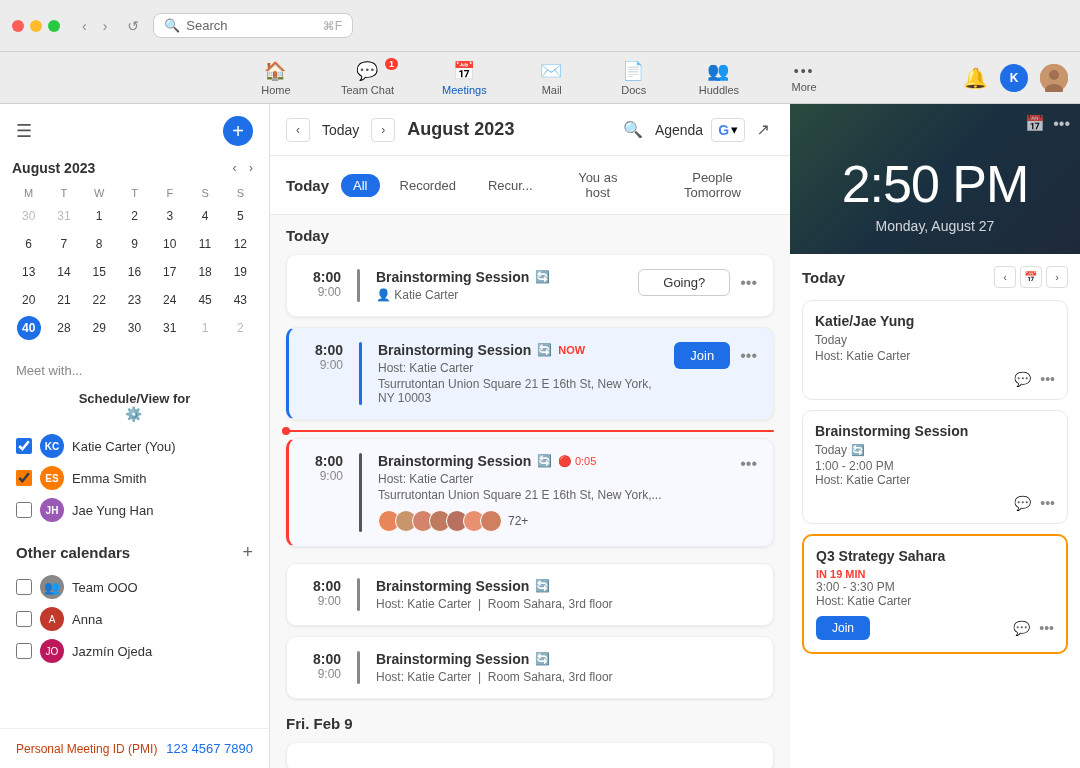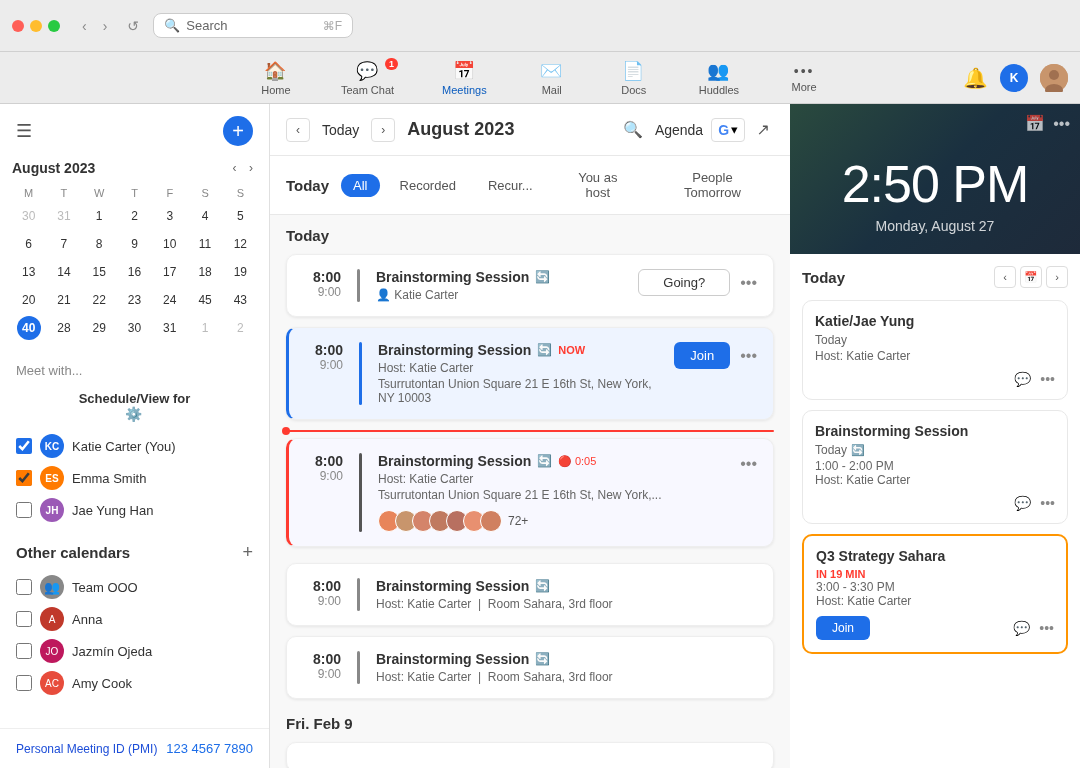--- a/index.html
+++ b/index.html
@@ -60,21 +60,21 @@
     .person-name { font-size: 13px; color: #333; }
     .other-calendars { padding: 8px 16px; }
     .other-cal-header { display: flex; align-items: center; justify-content: space-between; margin-bottom: 8px; }
     .other-cal-title { font-size: 15px; font-weight: 600; color: #333; }
     .other-cal-add { background: none; border: none; font-size: 18px; color: #666; cursor: pointer; }
     .cal-item { display: flex; align-items: center; gap: 8px; padding: 4px 0; }
     .cal-checkbox { width: 16px; height: 16px; border-radius: 3px; cursor: pointer; }
     .cal-avatar { width: 24px; height: 24px; border-radius: 50%; display: flex; align-items: center; justify-content: center; font-size: 10px; color: white; flex-shrink: 0; }
     .cal-name { font-size: 13px; color: #333; }
     .pmi-section { padding: 12px 16px; border-top: 1px solid #eee; margin-top: auto; display: flex; align-items: center; justify-content: space-between; }
-    .pmi-label { font-size: 12px; color: #1d4ed8; }
+    .pmi-label { font-size: 12px; color: #c2410c; }
     .pmi-number { font-size: 13px; color: #1e6ee8; font-weight: 500; cursor: pointer; }
 
     
     .content-area { flex: 1; display: flex; flex-direction: column; background: #f8f8f8; overflow: hidden; }
     .content-toolbar { display: flex; align-items: center; padding: 12px 16px; background: white; border-bottom: 1px solid #e8e8e8; gap: 12px; flex-shrink: 0; }
     .toolbar-nav { display: flex; gap: 4px; }
     .toolbar-nav-btn { background: none; border: 1px solid #ddd; border-radius: 4px; width: 24px; height: 24px; display: flex; align-items: center; justify-content: center; cursor: pointer; font-size: 12px; color: #555; }
     .today-btn { background: none; border: none; font-size: 14px; font-weight: 500; cursor: pointer; color: #333; padding: 2px 8px; }
     .date-title { font-size: 18px; font-weight: 600; color: #333; flex: 1; }
     .toolbar-icons { display: flex; gap: 8px; align-items: center; }
@@ -318,25 +318,20 @@
         <div class="cal-avatar" style="background:#c0392b;">A</div>
         <span class="cal-name">Anna</span>
       </div>
 
       <div class="cal-item">
         <input type="checkbox" class="cal-checkbox" style="accent-color: rgb(243, 156, 18);">
         <div class="cal-avatar" style="background:#be185d;">JO</div>
         <span class="cal-name">Jazmín Ojeda</span>
       </div>
 
-      <div class="cal-item">
-        <input type="checkbox" class="cal-checkbox" style="accent-color: rgb(231, 76, 60);">
-        <div class="cal-avatar" style="background:#e74c3c;">AC</div>
-        <span class="cal-name">Amy Cook</span>
-      </div>
     </div>
     <div class="pmi-section">
       <span class="pmi-label">Personal Meeting ID (PMI)</span>
       <span class="pmi-number">123 4567 7890</span>
     </div>
   </div>
 
   <div class="content-area">
 
     <div class="content-toolbar">

